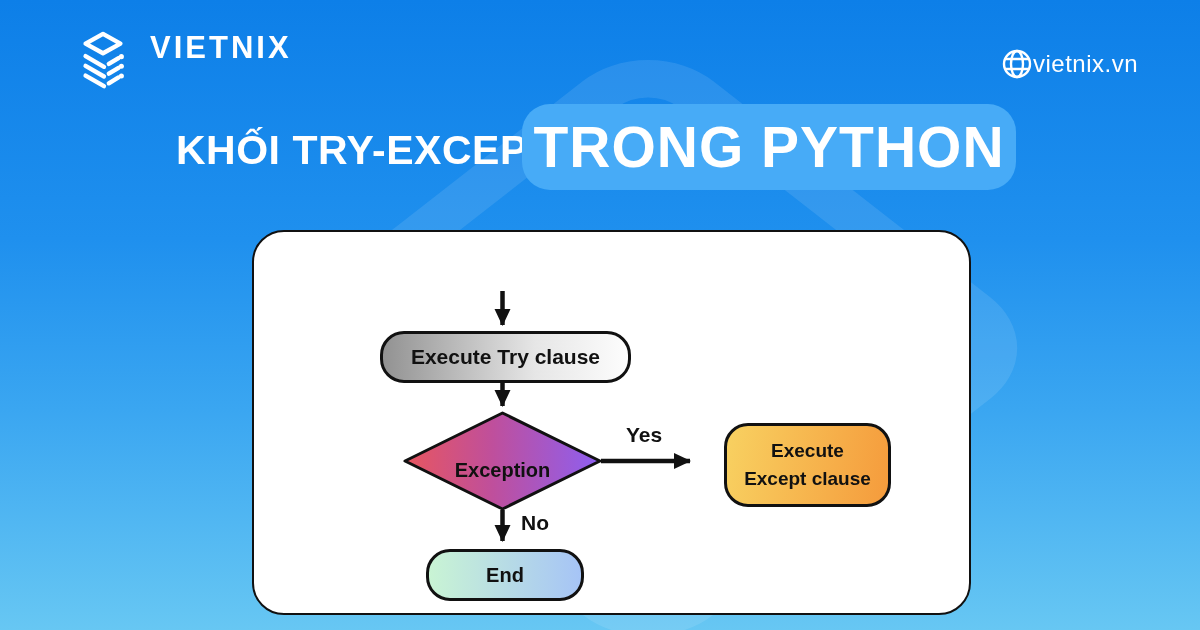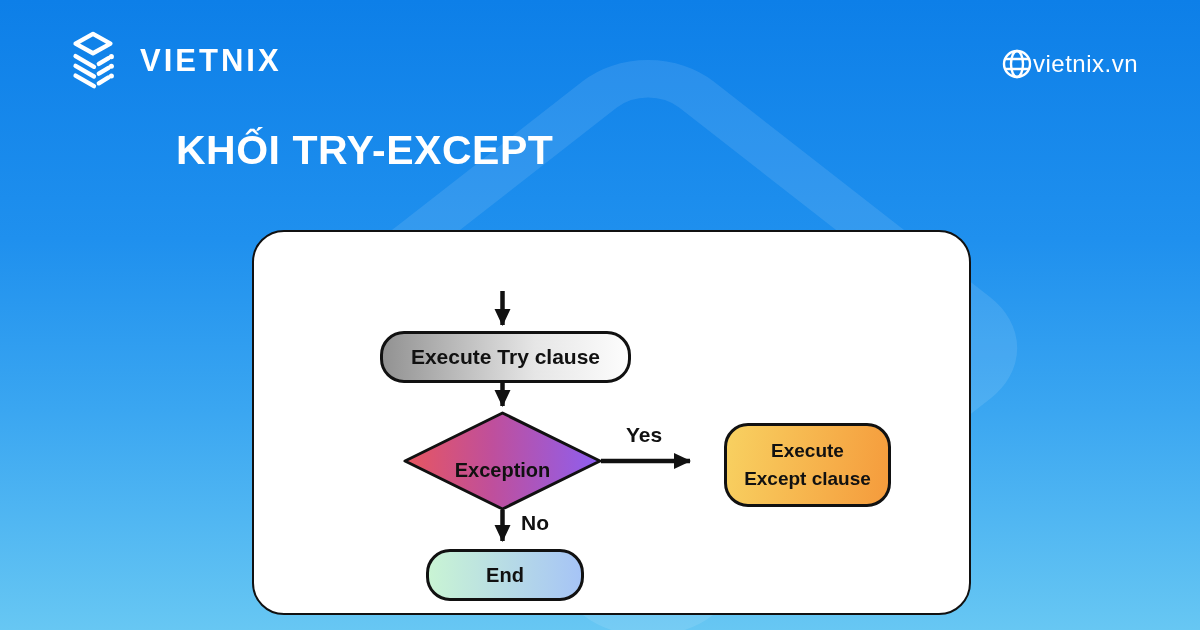--- a/index.html
+++ b/index.html
@@ -8,21 +8,21 @@
     font-family:"Liberation Sans",sans-serif;
     background:linear-gradient(180deg,#0d7fe8 0%,#1f90ee 38%,#3aa6f1 65%,#67c7f3 100%);
   }
   
   .watermark{
     position:absolute;left:360px;top:60px;width:480px;height:480px;
     border:48px solid rgba(255,255,255,0.10);border-radius:92px;
     transform:scaleY(0.78) rotate(45deg);
   }
   
-  .logo-group{position:absolute;left:62px;top:30px;display:flex;align-items:center;gap:16px;}
+  .logo-group{position:absolute;left:72px;top:30px;display:flex;gap:16px;}
   .brand{color:#fff;font-size:31px;font-weight:700;letter-spacing:3px;}
   .site-group{position:absolute;right:62px;top:48px;display:flex;align-items:center;}
   .site{color:#fff;font-size:24px;font-weight:400;letter-spacing:0.5px;}
   
   .title-prefix{
     position:absolute;left:176px;top:127px;margin:0;
     color:#fff;font-size:41px;font-weight:800;letter-spacing:0.5px;white-space:nowrap;
   }
   .title-badge{
     position:absolute;left:522px;top:104px;width:494px;height:86px;
@@ -88,20 +88,23 @@
       <g fill="none" stroke="#ffffff" stroke-width="2.4">
         <circle cx="16" cy="16" r="13"></circle>
         <ellipse cx="16" cy="16" rx="6" ry="13"></ellipse>
         <path d="M3.6 11 H28.4 M3.6 21 H28.4"></path>
       </g>
     </svg>
     <span class="site">vietnix.vn</span>
   </div>
 
   <h1 class="title-prefix">KHỐI TRY-EXCEPT</h1>
+  <div class="title-badge">
+    <span>TRONG PYTHON</span>
+  </div>
 
   <div class="card"></div>
 
   <svg class="flow-svg">
     <defs>
       <marker id="ah" markerUnits="userSpaceOnUse" markerWidth="20" markerHeight="18" refX="16" refY="8" orient="auto">
         <polygon points="0,0 17,8 0,16" fill="#111"></polygon>
       </marker>
       <linearGradient id="gradExc" gradientUnits="userSpaceOnUse" x1="405" y1="461" x2="600" y2="461">
         <stop offset="0" stop-color="#e8565f"></stop>

